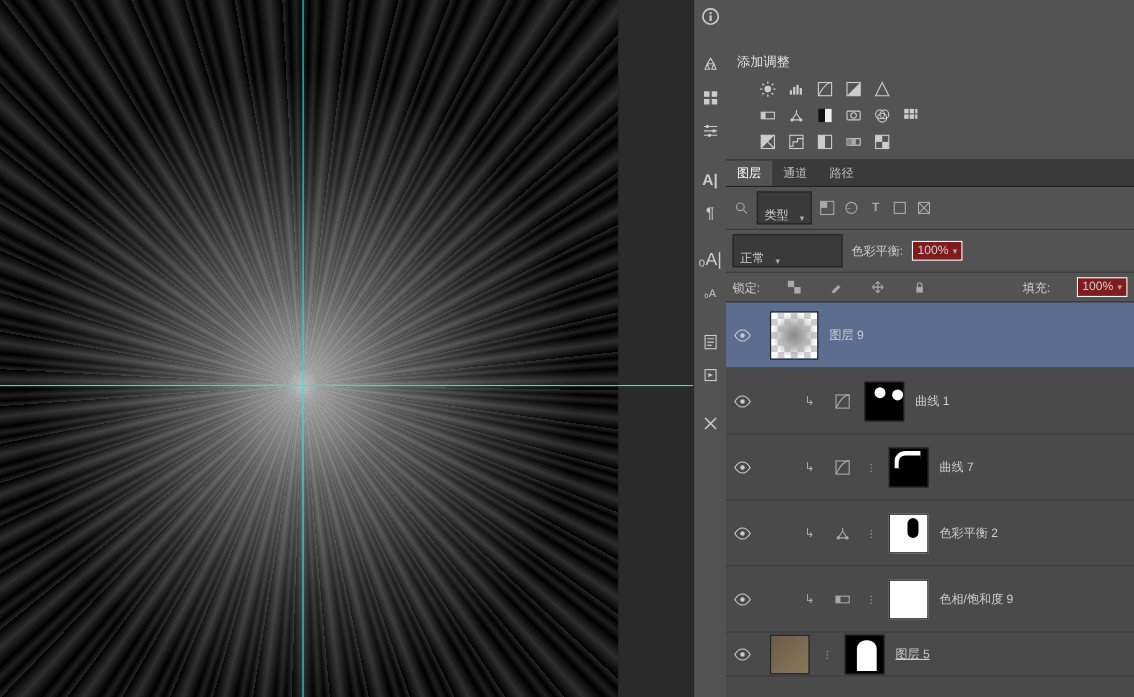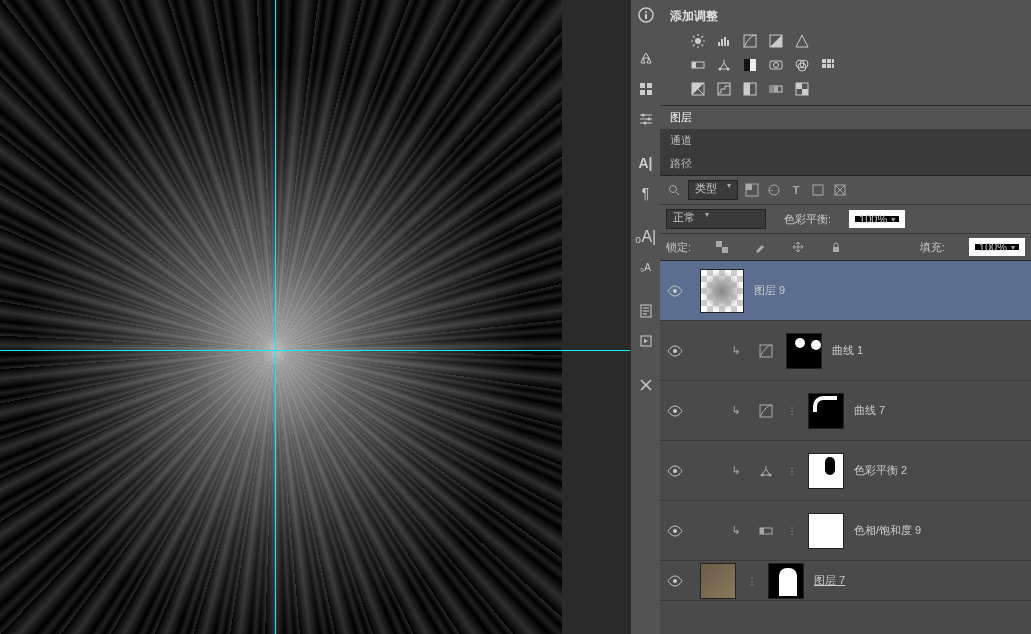--- a/index.html
+++ b/index.html
@@ -8,33 +8,33 @@
 .canvas{position:relative;width:562px;height:634px;margin-left:0;background:radial-gradient(ellipse 280px 320px at 275px 350px,#bbb 0%,#999 5%,#555 30%,#222 60%,#000 90%);overflow:hidden;}
 .rays{position:absolute;inset:0;background:
   repeating-conic-gradient(from 0deg at 275px 350px,rgba(255,255,255,.15) 0deg,rgba(255,255,255,0) 1deg,rgba(255,255,255,.12) 2deg,rgba(255,255,255,0) 3deg,rgba(255,255,255,.18) 5deg,rgba(255,255,255,0) 7deg);mix-blend-mode:screen;}
 .guide-v{position:absolute;left:275px;top:0;width:1px;height:100%;background:#00f0ff;}
 .guide-h{position:absolute;top:350px;left:0;width:630px;height:1px;background:#00f0ff;}
 .toolcol{width:30px;background:#535353;border-left:1px solid #2a2a2a;display:flex;flex-direction:column;align-items:center;padding-top:4px;gap:8px;}
 .toolcol .ticon{width:22px;height:22px;display:flex;align-items:center;justify-content:center;color:#ccc;}
 .toolcol .spacer{height:6px;}
 .rightcol{flex:1;background:#535353;display:flex;flex-direction:column;}
 .panel-adjust{padding:8px 10px 8px 10px;border-bottom:1px solid #2a2a2a;}
-.panel-adjust h4{font-size:12px;color:#e0e0e0;margin-bottom:8px;font-weight:bold;}
+.panel-adjust h4{font-size:12px;color:#e0e0e0;margin-bottom:8px;font-weight:normal;margin-top:40px;}
 .adj-rows{display:flex;flex-direction:column;gap:8px;padding-left:20px;}
 .adj-row{display:flex;gap:10px;}
 .adj-row .aicon{width:16px;height:16px;display:flex;align-items:center;justify-content:center;}
-.tabs{display:flex;background:#3a3a3a;border-bottom:1px solid #222;flex-direction:column;}
+.tabs{display:flex;background:#3a3a3a;border-bottom:1px solid #222;}
 .tab{padding:4px 10px;color:#bbb;cursor:pointer;}
 .tab.active{background:#535353;color:#fff;}
 .filterbar{display:flex;align-items:center;gap:6px;padding:4px 6px;border-bottom:1px solid #383838;}
-.dropdown{background:#3a3a3a;border:1px solid #222;height:20px;display:flex;align-items:flex-start;padding:0 6px;gap:6px;}
+.dropdown{background:#3a3a3a;border:1px solid #222;height:30px;display:flex;align-items:flex-end;padding:0 6px;gap:6px;}
 .dropdown .arr{font-size:8px;color:#aaa;margin-left:4px;}
 .filterbar .ticon{width:16px;height:16px;display:flex;align-items:center;justify-content:center;color:#aaa;}
-.optbar{display:flex;align-items:center;gap:18px;padding:4px 6px;border-bottom:1px solid #383838;}
-.pctfield{background:#000000;border:6px solid #ffffff;height:18px;display:flex;align-items:center;padding:0 4px;color:#ddd;}
+.optbar{display:flex;align-items:center;gap:8px;padding:4px 6px;border-bottom:1px solid #383838;}
+.pctfield{background:#7f1d1d;border:1px solid #ffffff;height:18px;display:flex;align-items:center;padding:0 4px;color:#ddd;}
 .pctfield .arr{margin-left:4px;font-size:8px;color:#aaa;}
 .lockbar{display:flex;align-items:center;gap:24px;padding:4px 6px;border-bottom:1px solid #2a2a2a;}
 .lockbar .ticon{width:14px;height:14px;display:flex;align-items:center;justify-content:center;}
 .layers{flex:1;overflow:auto;background:#4a4a4a;}
 .layer{display:flex;align-items:center;height:60px;border-bottom:1px solid #3a3a3a;gap:10px;padding:0 8px 0 0;}
 .layer.selected{background:#5b6e8f;}
 .eye{width:30px;display:flex;justify-content:center;color:#ccc;}
 .thumb{width:44px;height:44px;background:#fff;border:1px solid #222;flex-shrink:0;}
 .thumb.transp{background:repeating-conic-gradient(#ccc 0 25%,#fff 0 50%) 0 0/12px 12px;position:relative;}
 .thumb.transp::after{content:"";position:absolute;inset:0;background:radial-gradient(ellipse at center,#888 0%,#aaa 30%,transparent 70%);}
@@ -437,17 +437,17 @@
     <div class="layer" style="height:40px">
       <div class="eye">
           <svg width="16" height="12" viewBox="0 0 16 12">
             <path d="M8 1 C4 1 1 6 1 6 s3 5 7 5 7-5 7-5 S12 1 8 1 Z" fill="none" stroke="#ccc"></path>
             <circle cx="8" cy="6" r="2" fill="#ccc"></circle>
           </svg>
         </div>
       <div class="thumb photo sm"></div>
       <span class="link-icon">⋮</span>
       <div class="thumb sil sm"></div>
-      <span style="text-decoration:underline">图层 7</span>
+      <span style="text-decoration:underline">图层 5</span>
     </div>
 
   </div>
 </div>
 
 </body></html>

